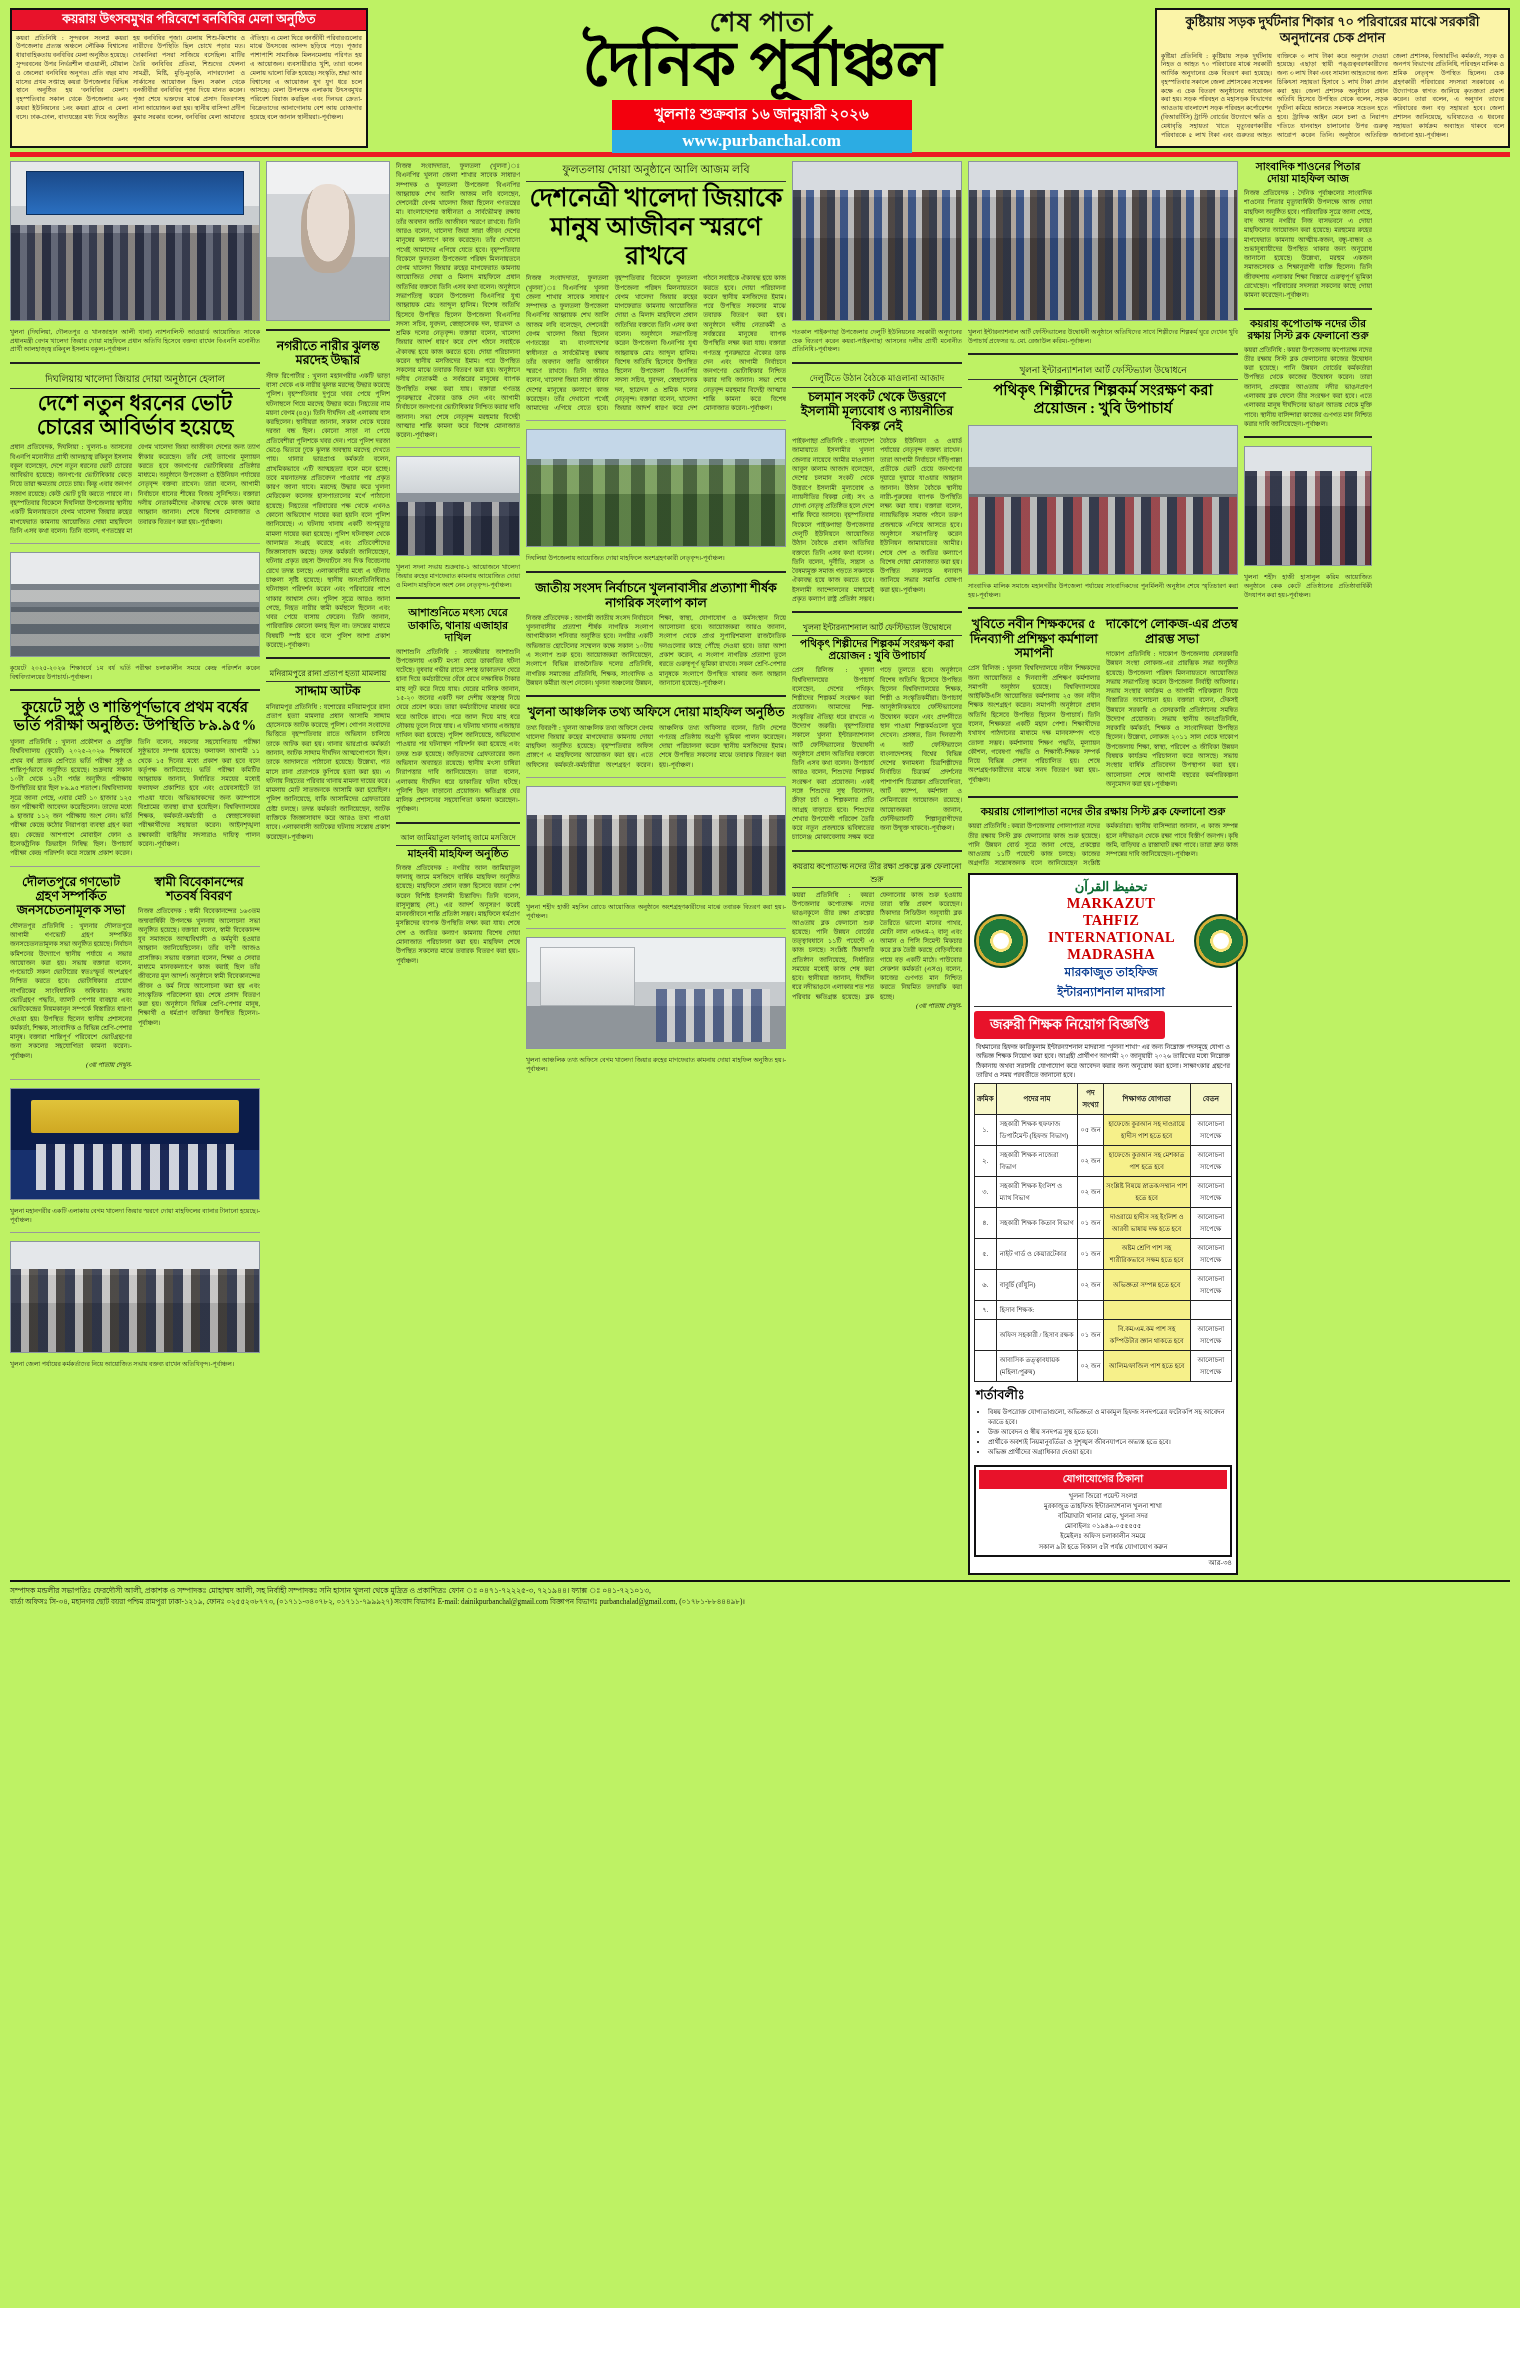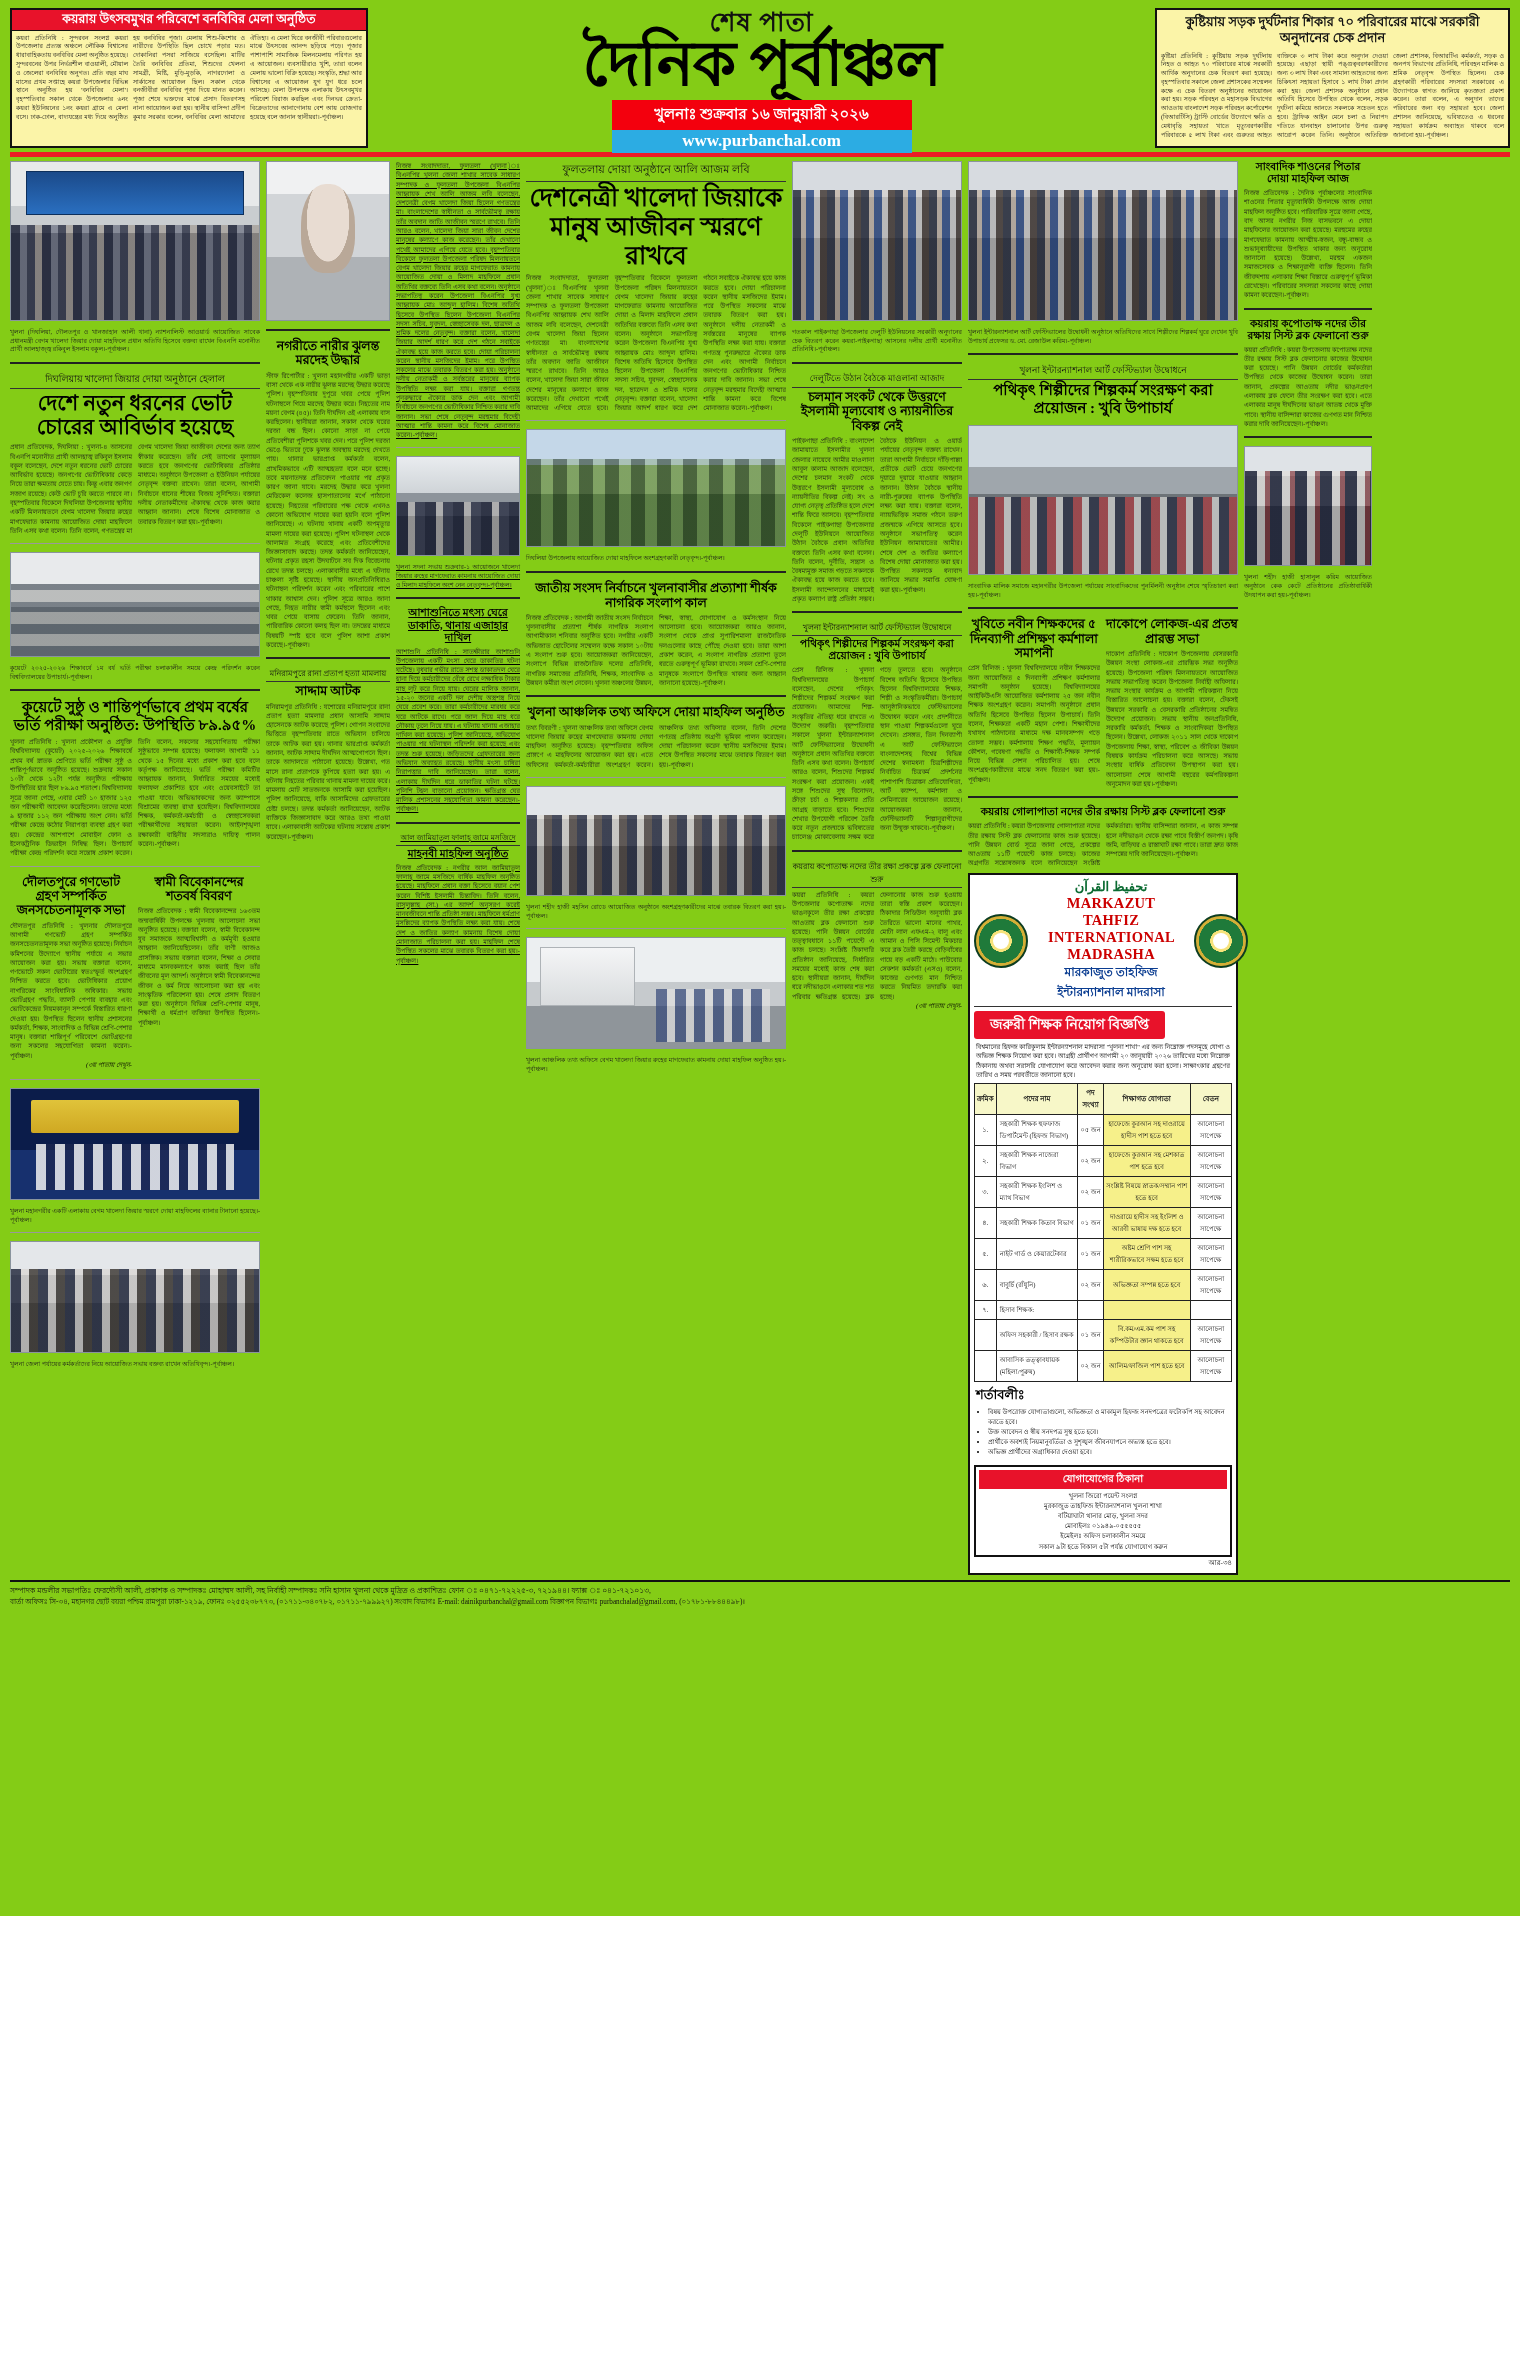--- a/index.html
+++ b/index.html
@@ -4,22 +4,22 @@
 <title>Dainik Purbanchal</title>
 <style>
   * { box-sizing: border-box; margin: 0; padding: 0; }
   html, body {
     width: 1520px; height: 2360px;
     background: #fff;
     font-family: "Liberation Serif", "DejaVu Serif", serif;
   }
   .page {
     position: relative;
-    width: 1520px; height: 1916px;
-    background: #84cc16;
+    width: 1520px; height: 2308px;
+    background: #bef264;
     padding: 8px 10px;
   }
 
   
   .masthead {
     display: flex;
     align-items: stretch;
     height: 140px;
     gap: 6px;
   }
@@ -105,21 +105,21 @@
 
   
   .grid {
     display: flex;
     gap: 6px;
     margin-top: 4px;
   }
   .col { display: flex; flex-direction: column; gap: 5px; }
   .c1 { width: 250px; }
   .c2 { width: 124px; }
-  .c3 { width: 124px; text-decoration: underline; }
+  .c3 { width: 124px; }
   .c4 { width: 124px; }
   .c5 { width: 124px; }
   .c6 { width: 124px; }
   .c8 { width: 124px; }
 
   .body-text {
     font-size: 6.4px;
     line-height: 1.45;
     text-align: justify;
     color: #1a1a1a;

